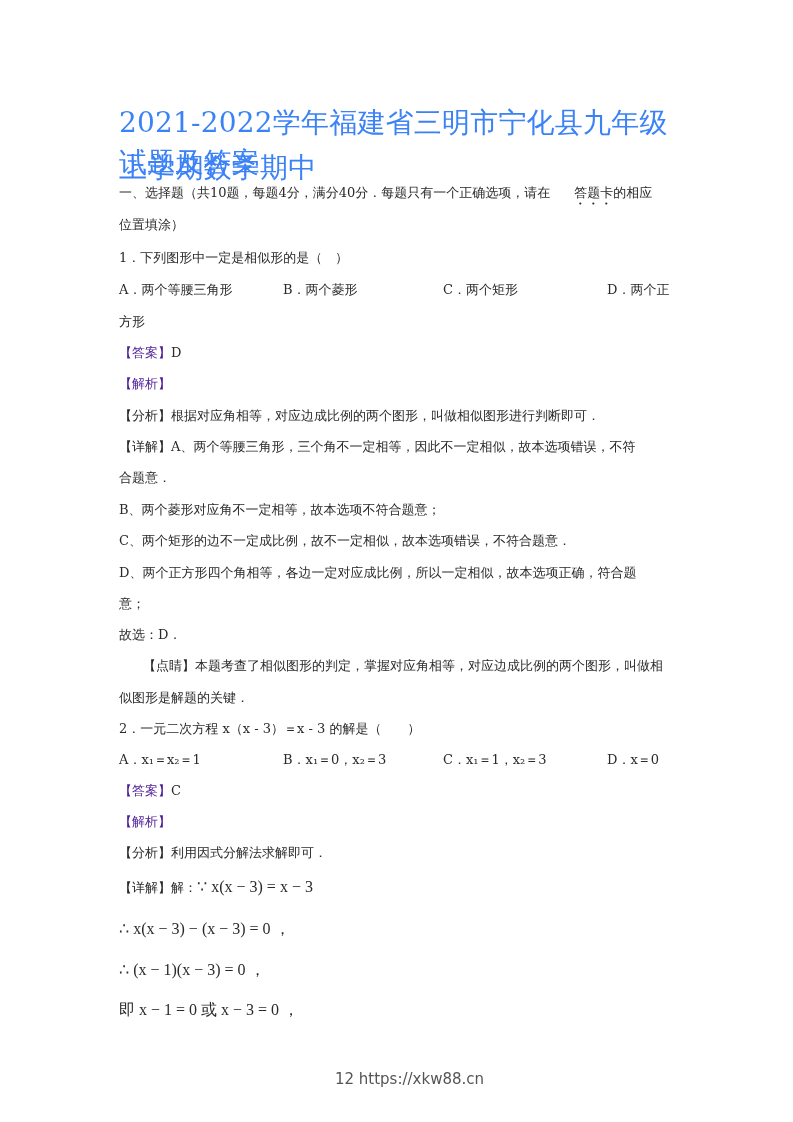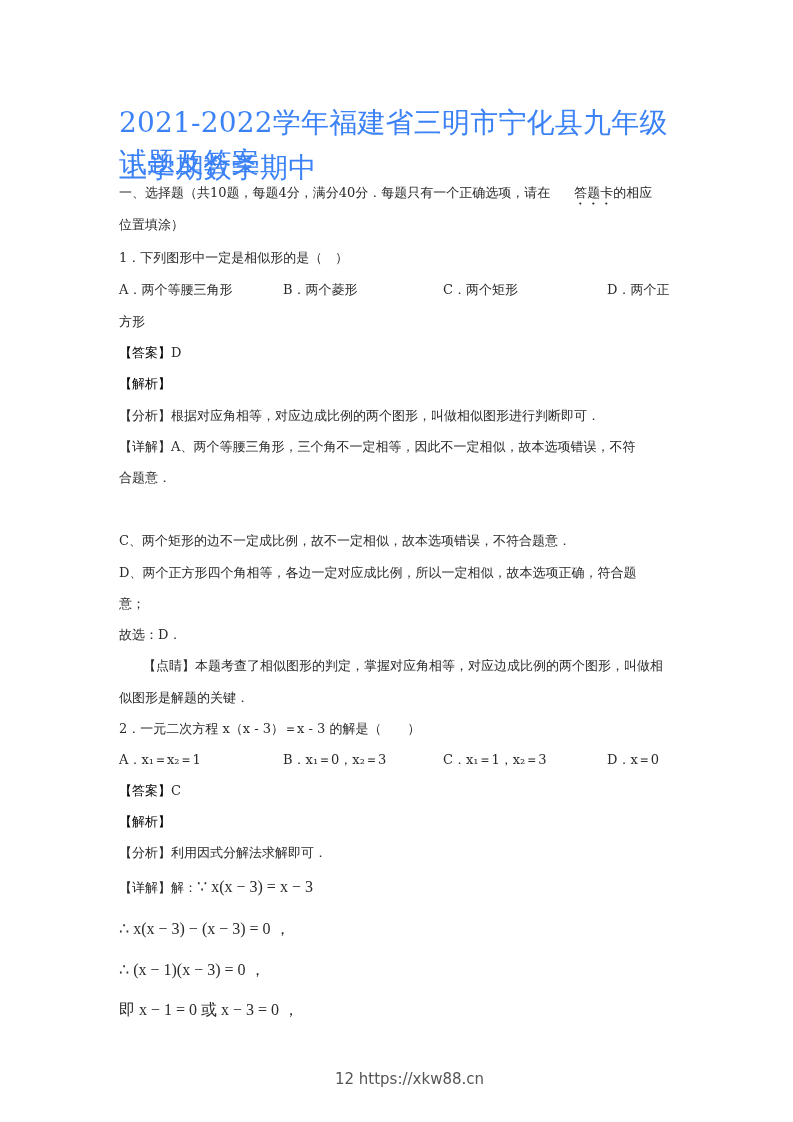--- a/index.html
+++ b/index.html
@@ -2,21 +2,21 @@
 <html><head>
 <meta charset="utf-8">
 <style>
   html, body { margin: 0; padding: 0; background: #ffffff; }
   body { width: 793px; height: 1122px; position: relative; overflow: hidden;
          font-family: "DejaVu Serif", "Liberation Serif", serif; color: #222; }
   .page { position: absolute; left: 0; top: 0; width: 793px; height: 1122px; }
   .title { position: absolute; left: 119px; width: 560px; font-size: 28px; line-height: 45px;
            font-weight: normal; color: #3b82f6; letter-spacing: 0.2px; }
   .line { position: absolute; left: 119px; font-size: 13px; line-height: 20px; white-space: nowrap; color: #2a2a2a; }
-  .blue { color: #000000; }
+  .blue { color: #4c1d95; }
   .opt { position: absolute; font-size: 13px; line-height: 20px; white-space: nowrap; color: #2a2a2a; }
   .dot { text-emphasis: dot; -webkit-text-emphasis: filled dot; text-emphasis-position: under; margin-left: 24px; -webkit-text-emphasis-position: under; }
   .math { font-family: "Liberation Serif", "DejaVu Serif", serif; font-size: 16px; }
   .footer { position: absolute; top: 1070px; left: 0; width: 793px; text-align: center;
             font-family: "DejaVu Sans", "Liberation Sans", sans-serif; font-size: 15px; color: #555; padding-left: 13px; }
 </style>
 </head>
 <body>
 
 <div class="page">
@@ -41,20 +41,21 @@
   </div>
   <div class="line blue" style="top:374px;">【解析】</div>
 
   <div class="line" style="top:406px;">
     <span>【分析】</span><span>根据对应角相等，对应边成比例的两个图形，叫做相似图形进行判断即可．</span>
   </div>
   <div class="line" style="top:437px;">
     <span>【详解】</span><span>A、两个等腰三角形，三个角不一定相等，因此不一定相似，故本选项错误，不符</span>
   </div>
   <div class="line" style="top:468px;">合题意．</div>
+  <div class="line" style="top:500px;">B、两个菱形对应角不一定相等，故本选项不符合题意；</div>
   <div class="line" style="top:531px;">C、两个矩形的边不一定成比例，故不一定相似，故本选项错误，不符合题意．</div>
   <div class="line" style="top:563px;">D、两个正方形四个角相等，各边一定对应成比例，所以一定相似，故本选项正确，符合题</div>
   <div class="line" style="top:594px;">意；</div>
   <div class="line" style="top:625px;">故选：D．</div>
 
   <div class="line" style="top:656px;margin-left:24px;">
     <span>【点睛】</span><span>本题考查了相似图形的判定，掌握对应角相等，对应边成比例的两个图形，叫做相</span>
   </div>
   <div class="line" style="top:688px;">似图形是解题的关键．</div>
 

